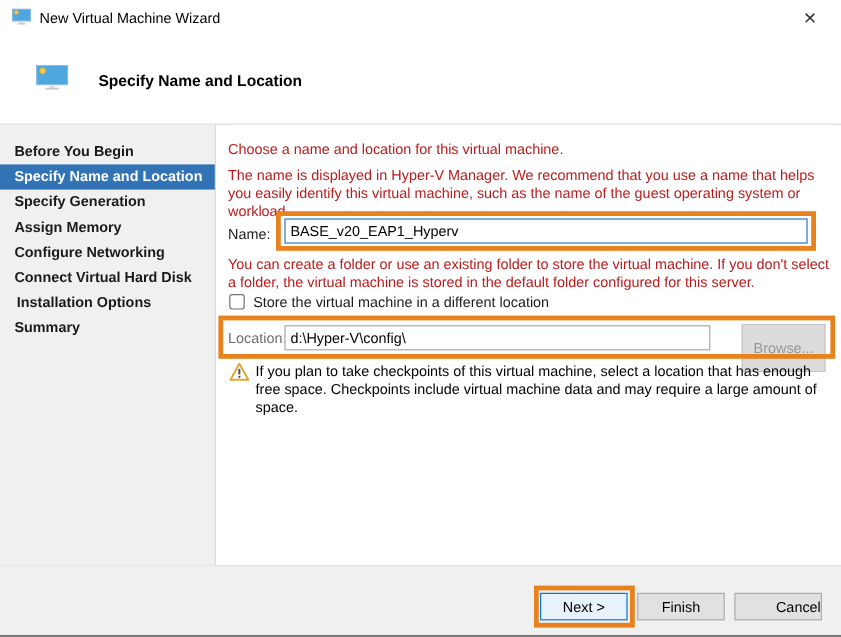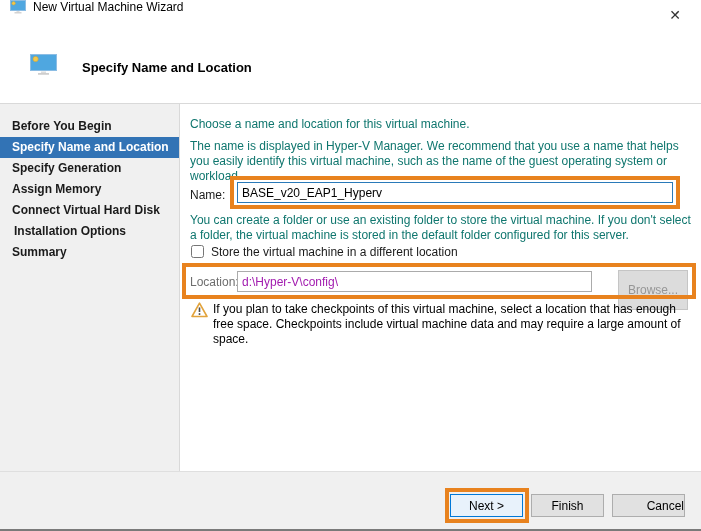--- a/index.html
+++ b/index.html
@@ -5,57 +5,57 @@
   * { box-sizing: border-box; margin: 0; padding: 0; }
   body { margin: 0; background: #fff; }
   .window {
     position: relative; width: 701px; height: 531px;
     background: #ffffff; overflow: hidden;
     font-family: "Liberation Sans", sans-serif; font-size: 12px; color: #1a1a1a;
     border-bottom: 2px solid #7a7a7a;
   }
   
   .titlebar { position: absolute; top: 0; left: 0; right: 0; height: 30px;
-    display: flex; align-items: flex-start; padding-left: 10px; background: #fff; }
+    display: flex; align-items: center; padding-left: 10px; background: #fff; }
   .titlebar .title-text { margin-left: 7px; font-size: 12px; color: #000; }
   .close-btn { position: absolute; top: 0; right: 8px; width: 36px; height: 30px;
     display: flex; align-items: center; justify-content: center;
     font-size: 14px; color: #333; cursor: pointer; background: transparent; border: 0; }
   
   .header { position: absolute; top: 30px; left: 0; right: 0; height: 73px; background: #fff; }
   .header .hdr-icon { position: absolute; left: 30px; top: 24px; }
   .header .hdr-title { position: absolute; left: 82px; top: 30px;
     font-size: 13px; font-weight: bold; color: #000; }
   .hdr-divider { position: absolute; top: 103px; left: 0; right: 0; height: 1px; background: #d9d9d9; }
   
   .sidebar { position: absolute; left: 0; top: 104px; width: 180px; height: 367px;
     background: #f0f0f0; border-right: 1px solid #d9d9d9; }
   .sidebar ul { list-style: none; padding-top: 12px; font-weight: bold; }
   .sidebar li { height: 21px; line-height: 21px; padding-left: 12px;
     color: #1a1a1a; cursor: default; white-space: nowrap; }
   .sidebar li.selected { background: #3273b5; color: #ffffff; }
   .sidebar li.indent { padding-left: 14px; }
   
   .content { position: absolute; left: 190px; top: 104px; width: 505px; height: 367px; background: #fff; }
-  .para { position: absolute; line-height: 15px; color: #0f766e; }
+  .para { position: absolute; line-height: 15px; color: #b91c1c; }
   .intro { top: 13px; left: 0; width: 500px; }
   .name-help { top: 35px; left: 0; width: 500px; }
   .folder-help { top: 109px; left: 0; width: 505px; }
   .name-label { position: absolute; left: 0; top: 84px; }
   .annotation { position: absolute; border: 4px solid #e8821e; pointer-events: none; z-index: 5; }
   .ann-name { left: 40px; top: 72px; width: 450px; height: 33px; }
   .ann-location { left: -8px; top: 159px; width: 514px; height: 36px; }
   .name-input { position: absolute; left: 47px; top: 78px; width: 436px; height: 21px;
     border: 1px solid #2a7ab9; padding: 0 4px; font: 12px "Liberation Sans", sans-serif; color: #000; outline: none; }
   .checkbox { position: absolute; left: 1px; top: 141px; width: 13px; height: 13px; }
   .checkbox-label { position: absolute; left: 21px; top: 141px; }
   .location-label { position: absolute; left: 0; top: 171px; color: #6e6e6e; }
   .location-input { position: absolute; left: 47px; top: 167px; width: 355px; height: 21px;
     border: 1px solid #ababab; background: #fff; padding: 0 4px;
-    font: 12px "Liberation Sans", sans-serif; color: #a21caf; }
+    font: 12px "Liberation Sans", sans-serif; color: #000000; }
   .browse-btn { position: absolute; left: 428px; top: 166px; width: 70px; height: 40px;
     background: #dcdcdc; border: 1px solid #c5c5c5; color: #969696;
     font: 12px "Liberation Sans", sans-serif; }
   .warning-icon { position: absolute; left: 1px; top: 198px; }
   .warning-text { position: absolute; left: 23px; top: 198px; width: 482px;
     line-height: 15px; color: #000000; }
   
   .footer-divider { position: absolute; top: 471px; left: 0; right: 0; height: 1px; background: #dfdfdf; }
   .footer { position: absolute; top: 472px; left: 0; right: 0; bottom: 0; background: #f0f0f0; }
   .btn { position: absolute; top: 22px; width: 73px; height: 23px;
@@ -97,20 +97,21 @@
     <span class="hdr-title">Specify Name and Location</span>
   </div>
   <div class="hdr-divider"></div>
 
   <div class="sidebar">
     <ul>
       <li>Before You Begin</li>
       <li class="selected">Specify Name and Location</li>
       <li>Specify Generation</li>
       <li>Assign Memory</li>
+      <li>Configure Networking</li>
       <li>Connect Virtual Hard Disk</li>
       <li class="indent">Installation Options</li>
       <li>Summary</li>
     </ul>
   </div>
 
   <div class="content">
     <div class="para intro">Choose a name and location for this virtual machine.</div>
     <div class="para name-help">The name is displayed in Hyper-V Manager. We recommend that you use a name that helps you easily identify this virtual machine, such as the name of the guest operating system or workload.</div>
 

